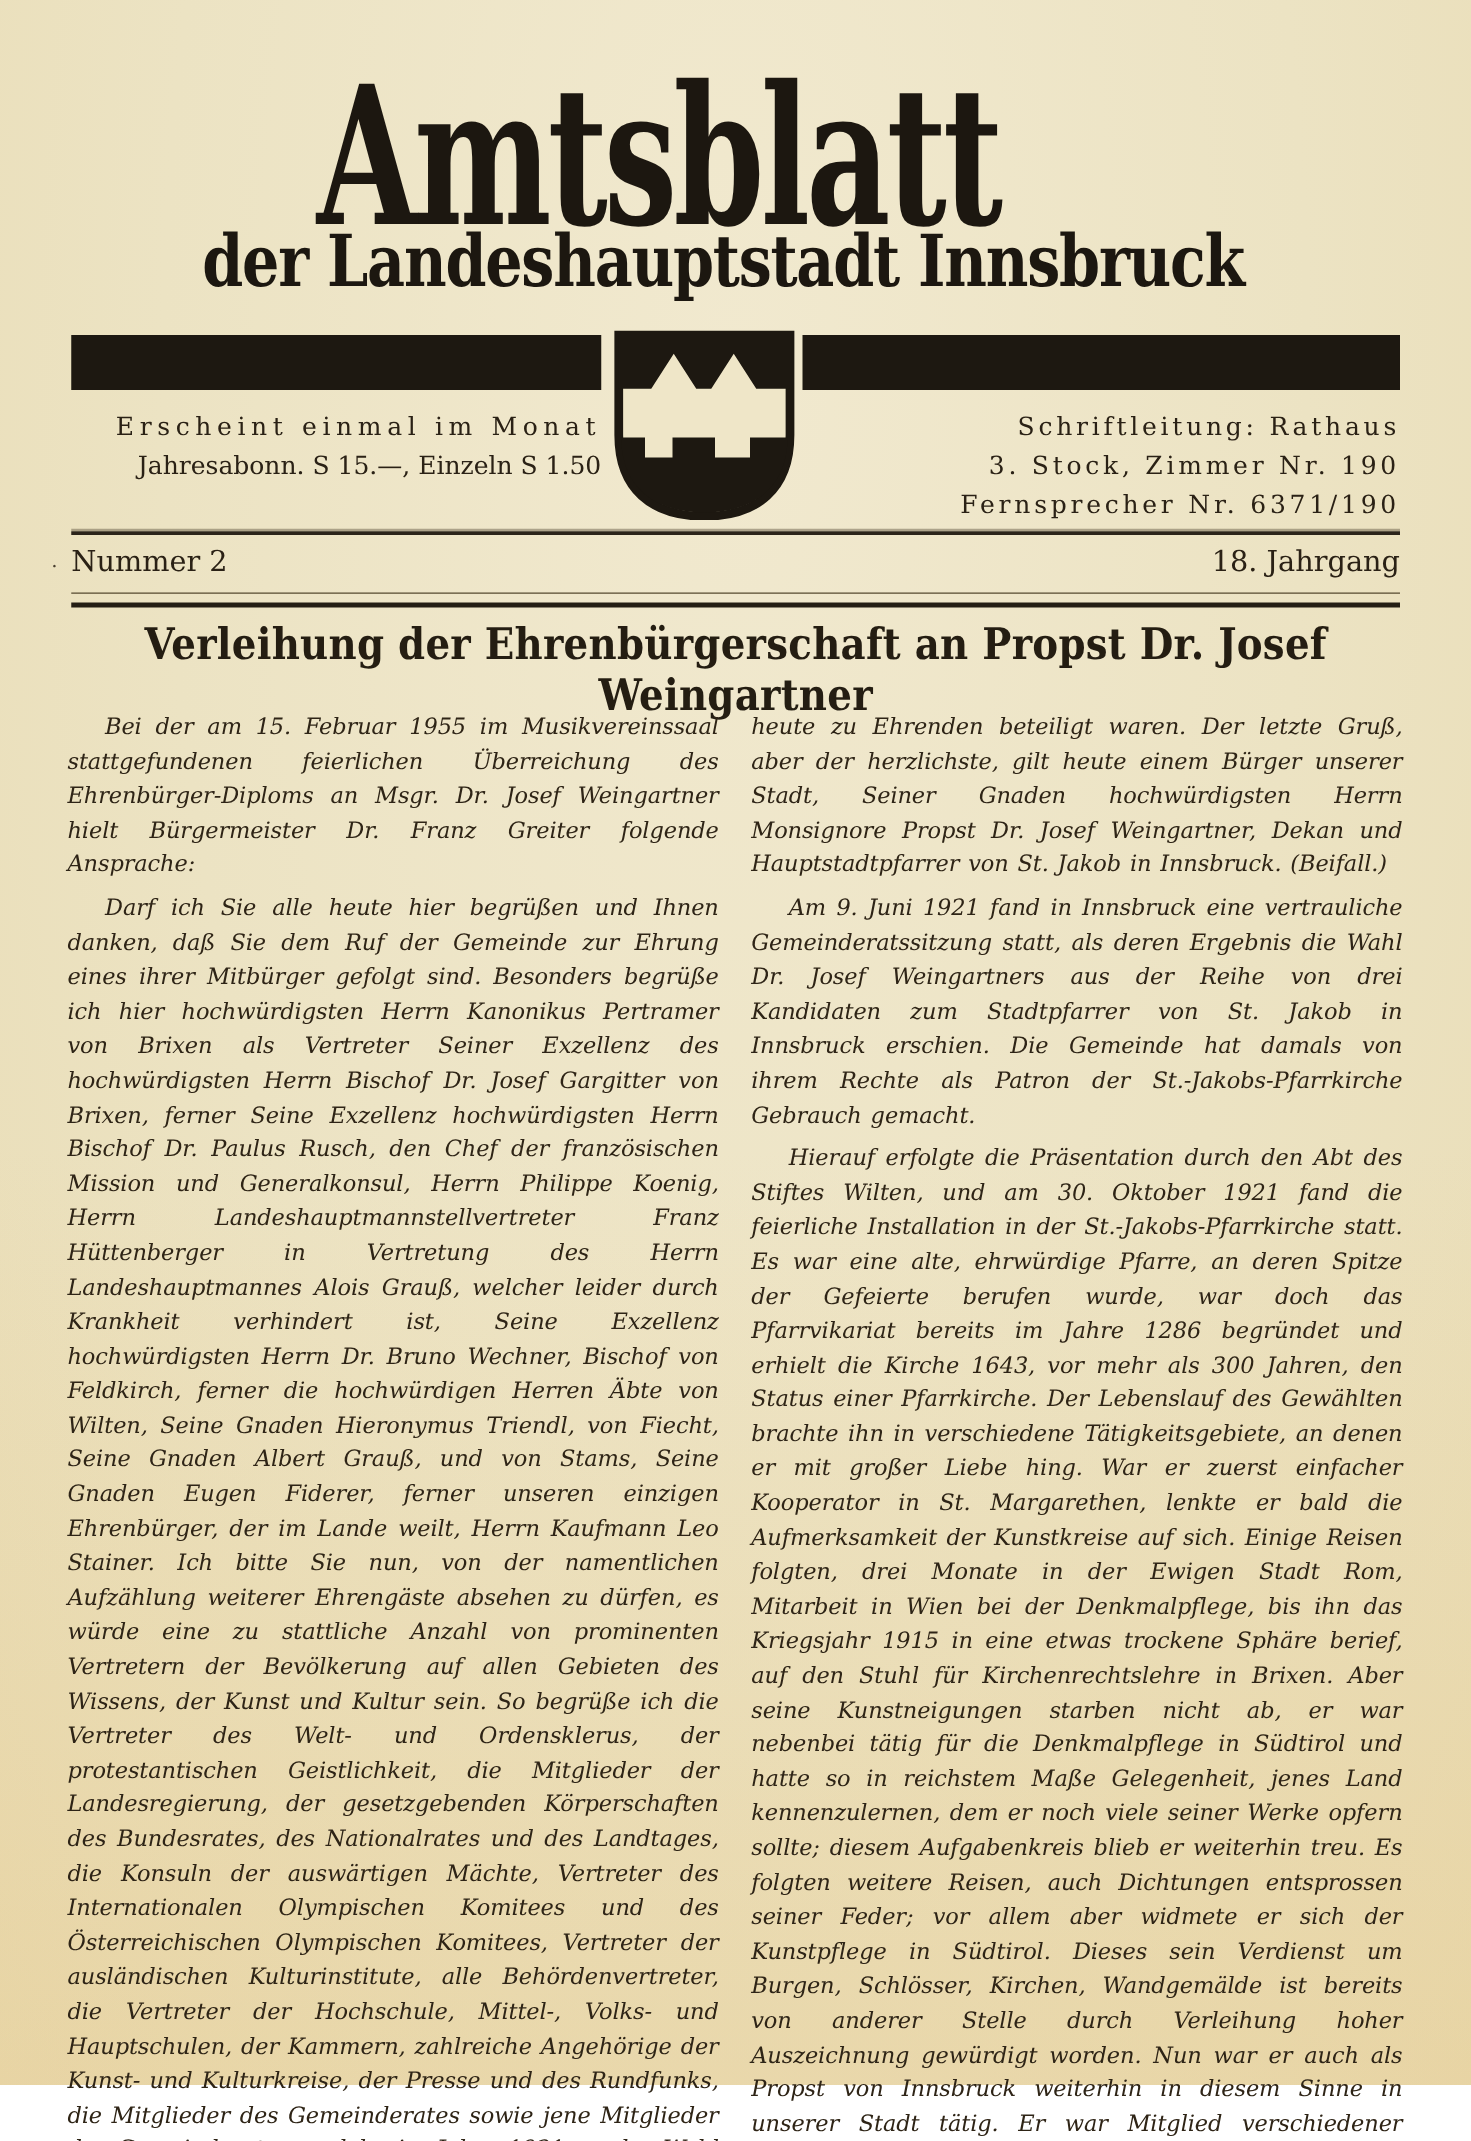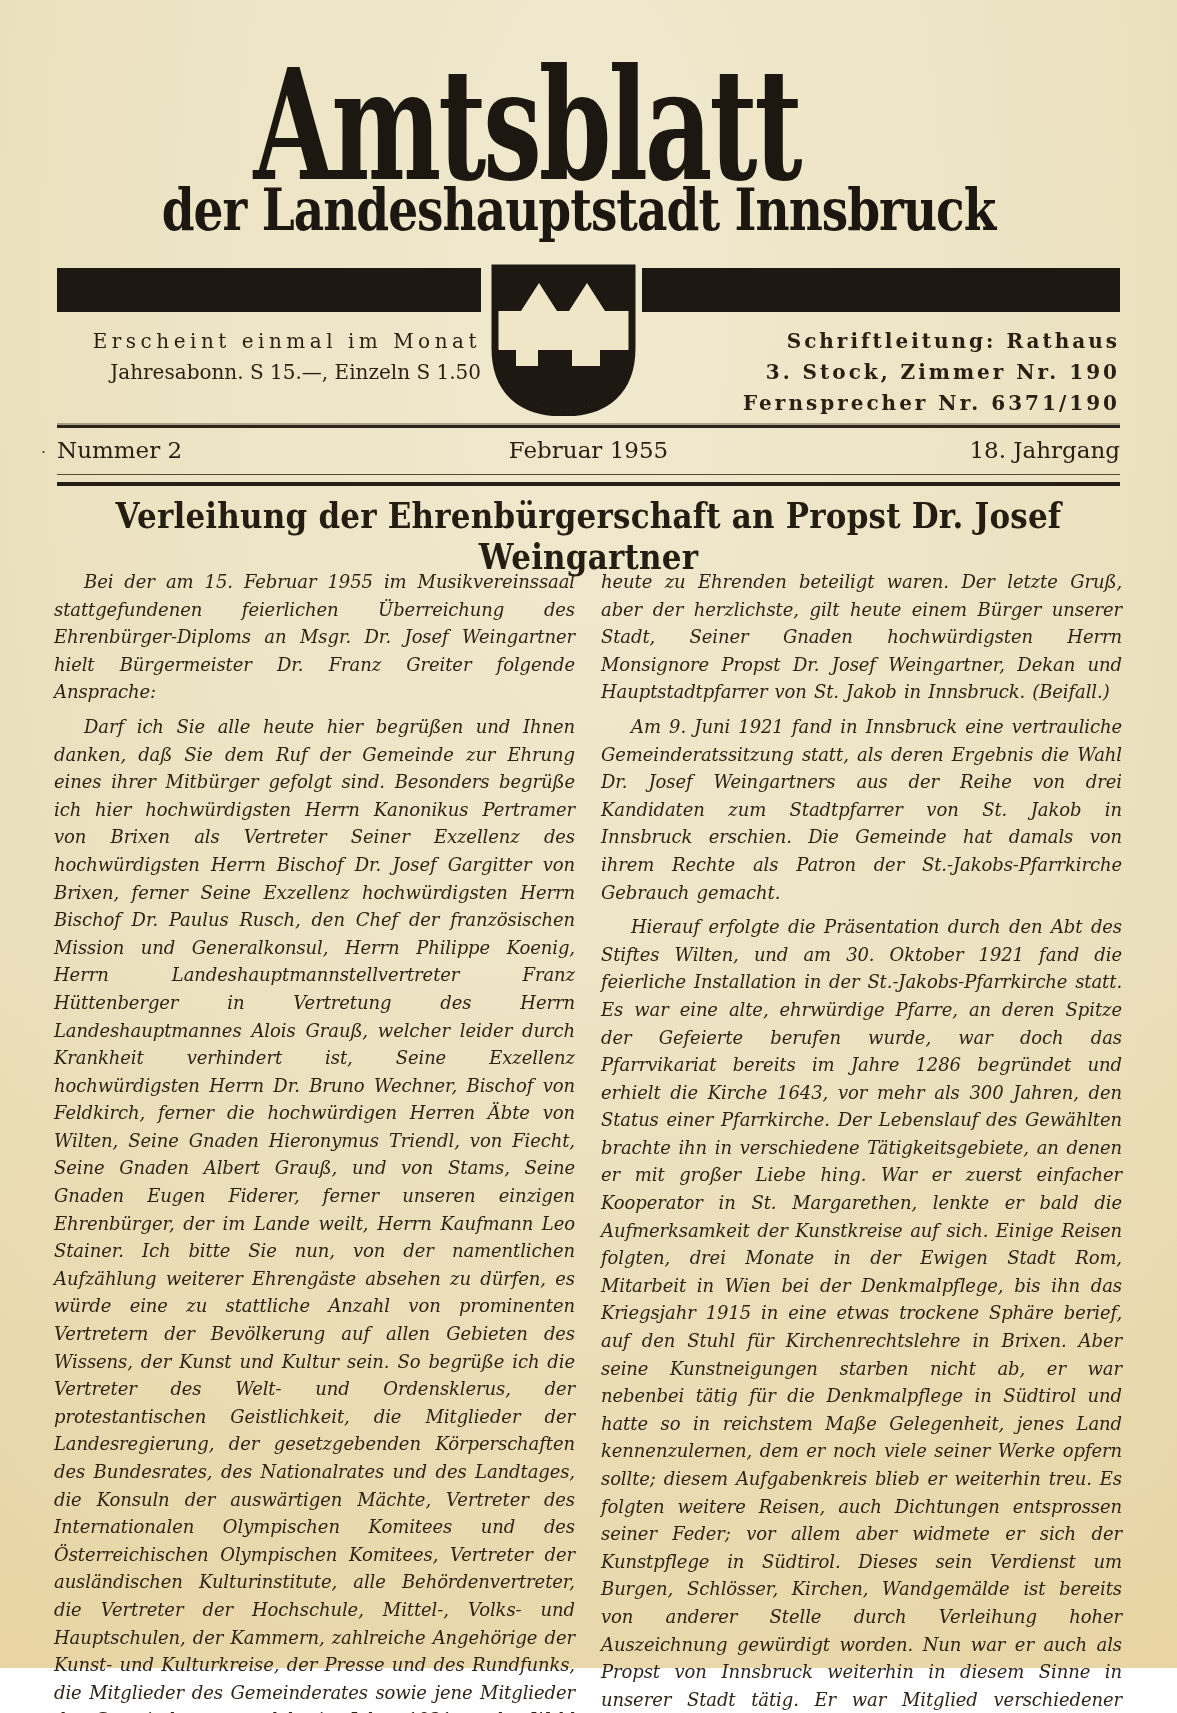--- a/index.html
+++ b/index.html
@@ -30,21 +30,21 @@
   
   .headplate{position:absolute;top:268px;left:57px;width:1063px;height:158px;}
   .band-seg{position:absolute;top:0;height:44px;background:#1d1811;}
   .band-seg.left{left:0;width:424px;}
   .band-seg.right{left:585px;right:0;}
   .crest{position:absolute;left:433px;top:-4px;width:147px;height:152px;}
   .info{position:absolute;top:58px;font-size:20px;line-height:31px;color:#2a2115;text-align:right;}
   .info.left{left:0;width:424px;}
   .info.right{left:585px;right:0;}
   .sp{letter-spacing:4.5px;}
-  .sp2{letter-spacing:3px;font-weight:bold;}
+  .sp2{letter-spacing:3px;}
   
   .rule-thin{position:absolute;top:425px;left:57px;right:57px;height:0;
     border-top:3px solid #2b241a;box-shadow:0 -2px 0 rgba(90,80,60,.45);}
   .issue-row{position:absolute;top:437px;left:57px;right:57px;height:34px;font-size:23px;color:#2a2115;}
   .issue-row .dot{position:absolute;left:-16px;top:6px;font-size:16px;color:#4a4030;}
   .issue-left{position:absolute;left:0;top:0;}
   .issue-center{position:absolute;left:0;right:0;top:0;text-align:center;}
   .issue-right{position:absolute;right:0;top:0;}
   .rule-thick{position:absolute;top:474px;left:57px;right:57px;height:7px;
     border-top:1px solid #55492f;border-bottom:4px solid #241e14;}
@@ -98,21 +98,20 @@
       <div class="sp2">3. Stock, Zimmer Nr. 190</div>
       <div class="sp2">Fernsprecher Nr. 6371/190</div>
     </div>
   </div>
 
   <div class="rule-thin"></div>
 
   <div class="issue-row">
     <span class="dot">·</span>
     <span class="issue-left">Nummer 2</span>
-    <span class="issue-center">Februar 1955</span>
     <span class="issue-right">18. Jahrgang</span>
   </div>
 
   <div class="rule-thick"></div>
 
   <h1 class="headline" style="margin:0;">Verleihung der Ehrenbürgerschaft an Propst Dr. Josef Weingartner</h1>
 
   <div class="columns">
     <div class="col">
         <p class="para indent">Bei der am 15. Februar 1955 im Musikvereinssaal stattgefundenen feierlichen Überreichung des Ehrenbürger-Diploms an Msgr. Dr. Josef Weingartner hielt Bürgermeister Dr. Franz Greiter folgende Ansprache:</p>

